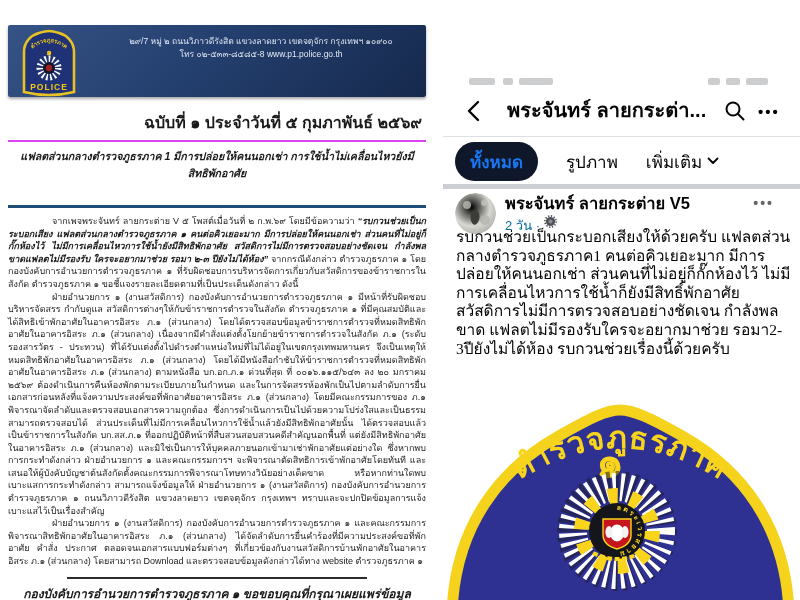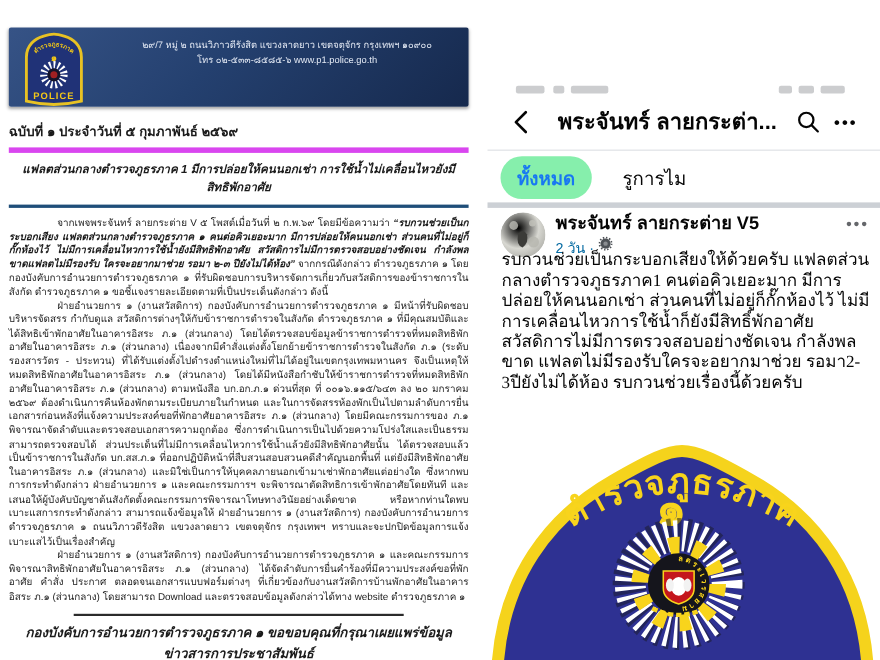--- a/index.html
+++ b/index.html
@@ -14,45 +14,45 @@
     background:linear-gradient(135deg,#365386 0%,#24406f 45%,#16294d 100%);
     box-shadow:0 2px 3px rgba(0,0,0,.35);
   }
   .band-badge{position:absolute;left:12px;top:3px;}
   .band-text{margin-left:88px;text-align:center;padding-top:7px;color:#fff;}
   .band-title{
     display:inline-block;font-size:19px;font-weight:bold;letter-spacing:.5px;
     border-bottom:2px solid #c9a227;padding:0 6px 3px;
   }
   .band-addr{font-size:8.5px;color:#e4eaf5;margin-top:3px;line-height:1.5;}
-  .issue{margin-top:13px;font-size:12px;font-weight:bold;padding-right:4px;}
+  .issue{margin-top:13px;text-align:right;font-size:16px;font-weight:bold;padding-right:4px;}
   .headline{
-    margin-top:5px;border-top:5px solid #d946ef;border-bottom:3px solid #1f4e79;
-    padding:6px 3px 7px;font-size:10.6px;font-weight:bold;font-style:italic;text-align:center;
+    margin-top:5px;border-top:2px solid #d946ef;border-bottom:3px solid #1f4e79;
+    padding:6px 3px 23px;font-size:10.6px;font-weight:bold;font-style:italic;text-align:center;
   }
   .doc-body{margin-top:7px;font-size:9px;line-height:12.6px;text-align:justify;}
   .para{margin:0;text-indent:44px;}
   .q{font-weight:bold;font-style:italic;}
   .footer-rule{width:300px;height:0;border-top:2px solid #2b2b2b;margin:9px auto 5px;}
   .doc-footer{text-align:center;font-size:12px;font-weight:bold;font-style:italic;}
 
   
   .phone{position:absolute;left:443px;top:0;width:357px;height:600px;background:#fff;overflow:hidden;}
   .sb{position:absolute;top:78px;height:8px;left:26px;right:14px;opacity:.45;filter:blur(.6px);}
   .sb i{position:absolute;background:#8f9296;border-radius:2px;height:7px;display:block;}
   .ph-header{position:absolute;top:94px;left:14px;right:14px;height:36px;display:flex;align-items:flex-start;}
   .ph-title{flex:1;margin-left:16px;font-size:20px;font-weight:bold;color:#050505;white-space:nowrap;overflow:hidden;}
   .icon-btn{display:flex;align-items:center;justify-content:center;width:34px;height:34px;cursor:pointer;}
   .dots{font-size:15px;letter-spacing:2px;color:#050505;font-weight:bold;}
   .div1{position:absolute;top:136px;left:0;right:0;height:1px;background:#dcdfe3;}
   .tabs{position:absolute;top:142px;left:12px;right:12px;height:38px;display:flex;align-items:center;gap:28px;font-size:17px;color:#050505;}
   .tab{display:flex;align-items:center;gap:5px;cursor:pointer;}
-  .tab.pill{background:#86efac;color:#1877f2;padding:6px 15px;border-radius:20px;font-weight:bold;}
+  .tab.pill{background:#0f172a;color:#1877f2;padding:6px 15px;border-radius:20px;font-weight:bold;}
   .div2{position:absolute;top:184px;left:0;right:0;height:5px;background:#ccd0d5;}
-  .post-header{position:absolute;top:193px;left:12px;right:6px;display:flex;}
+  .post-header{position:absolute;top:193px;left:12px;right:22px;display:flex;}
   .avatar{width:41px;height:41px;border-radius:50%;overflow:hidden;flex:none;cursor:pointer;}
   .ph-meta{margin-left:9px;flex:1;}
   .author{font-size:16.5px;font-weight:bold;color:#050505;line-height:20px;cursor:pointer;}
   .meta-row{display:flex;align-items:flex-start;gap:4px;font-size:13px;color:#0369a1;margin-top:2px;}
   .post-menu{color:#65676b;font-size:14px;letter-spacing:2px;font-weight:bold;cursor:pointer;padding:2px 4px;}
   .post-text{position:absolute;top:228px;left:13px;right:8px;font-size:15.5px;line-height:18.6px;color:#050505;font-family:Liberation Serif, serif;}
   .post-image{position:absolute;top:385px;left:0;width:357px;height:215px;overflow:hidden;}
 </style>
 </head>
 <body>
@@ -69,21 +69,21 @@
       </text>
       <text x="29" y="27" font-size="9" font-weight="bold" fill="#f2c718" text-anchor="middle">๑</text>
       <circle cx="29" cy="40" r="9" fill="none" stroke="#ffffff" stroke-width="7" stroke-dasharray="1.6 2.2"></circle>
       <circle cx="29" cy="40" r="6" fill="#14142a"></circle>
       <circle cx="29" cy="40" r="3.2" fill="#a02022"></circle>
       <text x="29" y="62" font-size="8.5" font-weight="bold" fill="#f2c718" text-anchor="middle" letter-spacing="1">POLICE</text>
     </svg>
     <div class="band-text">
       <div class="band-addr">
         <div>๒๙/7 หมู่ ๒ ถนนวิภาวดีรังสิต แขวงลาดยาว เขตจตุจักร กรุงเทพฯ ๑๐๙๐๐</div>
-        <div>โทร ๐๒-๕๓๓-๘๕๘๕-๖ www.p1.police.go.th</div>
+        <div>โทร ๐๒-๕๓๓-๘๕๘๕-8 www.p1.police.go.th</div>
       </div>
     </div>
   </div>
 
   <div class="issue">ฉบับที่ ๑ ประจำวันที่ ๕ กุมภาพันธ์ ๒๕๖๙</div>
 
   <div class="headline">แฟลตส่วนกลางตำรวจภูธรภาค 1 มีการปล่อยให้คนนอกเช่า การใช้น้ำไม่เคลื่อนไหวยังมีสิทธิพักอาศัย</div>
 
   <div class="doc-body">
     <p class="para"><span>จากเพจพระจันทร์ ลายกระต่าย V ๕ โพสต์เมื่อวันที่ ๒ ก.พ.๖๙ โดยมีข้อความว่า </span><span class="q">“รบกวนช่วยเป็นกระบอกเสียง แฟลตส่วนกลางตำรวจภูธรภาค ๑ คนต่อคิวเยอะมาก มีการปล่อยให้คนนอกเช่า ส่วนคนที่ไม่อยู่ก็กั๊กห้องไว้ ไม่มีการเคลื่อนไหวการใช้น้ำยังมีสิทธิพักอาศัย สวัสดิการไม่มีการตรวจสอบอย่างชัดเจน กำลังพลขาดแฟลตไม่มีรองรับ ใครจะอยากมาช่วย รอมา ๒-๓ ปียังไม่ได้ห้อง”</span><span> จากกรณีดังกล่าว ตำรวจภูธรภาค ๑ โดย กองบังคับการอำนวยการตำรวจภูธรภาค ๑ ที่รับผิดชอบการบริหารจัดการเกี่ยวกับสวัสดิการของข้าราชการในสังกัด ตำรวจภูธรภาค ๑ ขอชี้แจงรายละเอียดตามที่เป็นประเด็นดังกล่าว ดังนี้</span></p>
@@ -121,21 +121,27 @@
     </div>
     <div class="icon-btn">
       <span class="dots">•••</span>
     </div>
   </div>
 
   <div class="div1"></div>
 
   <div class="tabs">
     <div class="tab pill">ทั้งหมด</div>
-    <div class="tab">รูการไม</div>
+    <div class="tab">รูปภาพ</div>
+    <div class="tab">
+      <span>เพิ่มเติม</span>
+      <svg width="12" height="8" viewBox="0 0 12 8">
+        <polyline points="1.5,1.5 6,6 10.5,1.5" fill="none" stroke="#050505" stroke-width="1.8" stroke-linecap="round" stroke-linejoin="round"></polyline>
+      </svg>
+    </div>
   </div>
 
   <div class="div2"></div>
 
   <div class="post-header">
     <div class="avatar">
       <svg width="41" height="41" viewBox="0 0 41 41">
         <defs>
           <radialGradient id="moonG" cx="40%" cy="35%" r="75%">
             <stop offset="0%" stop-color="#ececе8"></stop>

